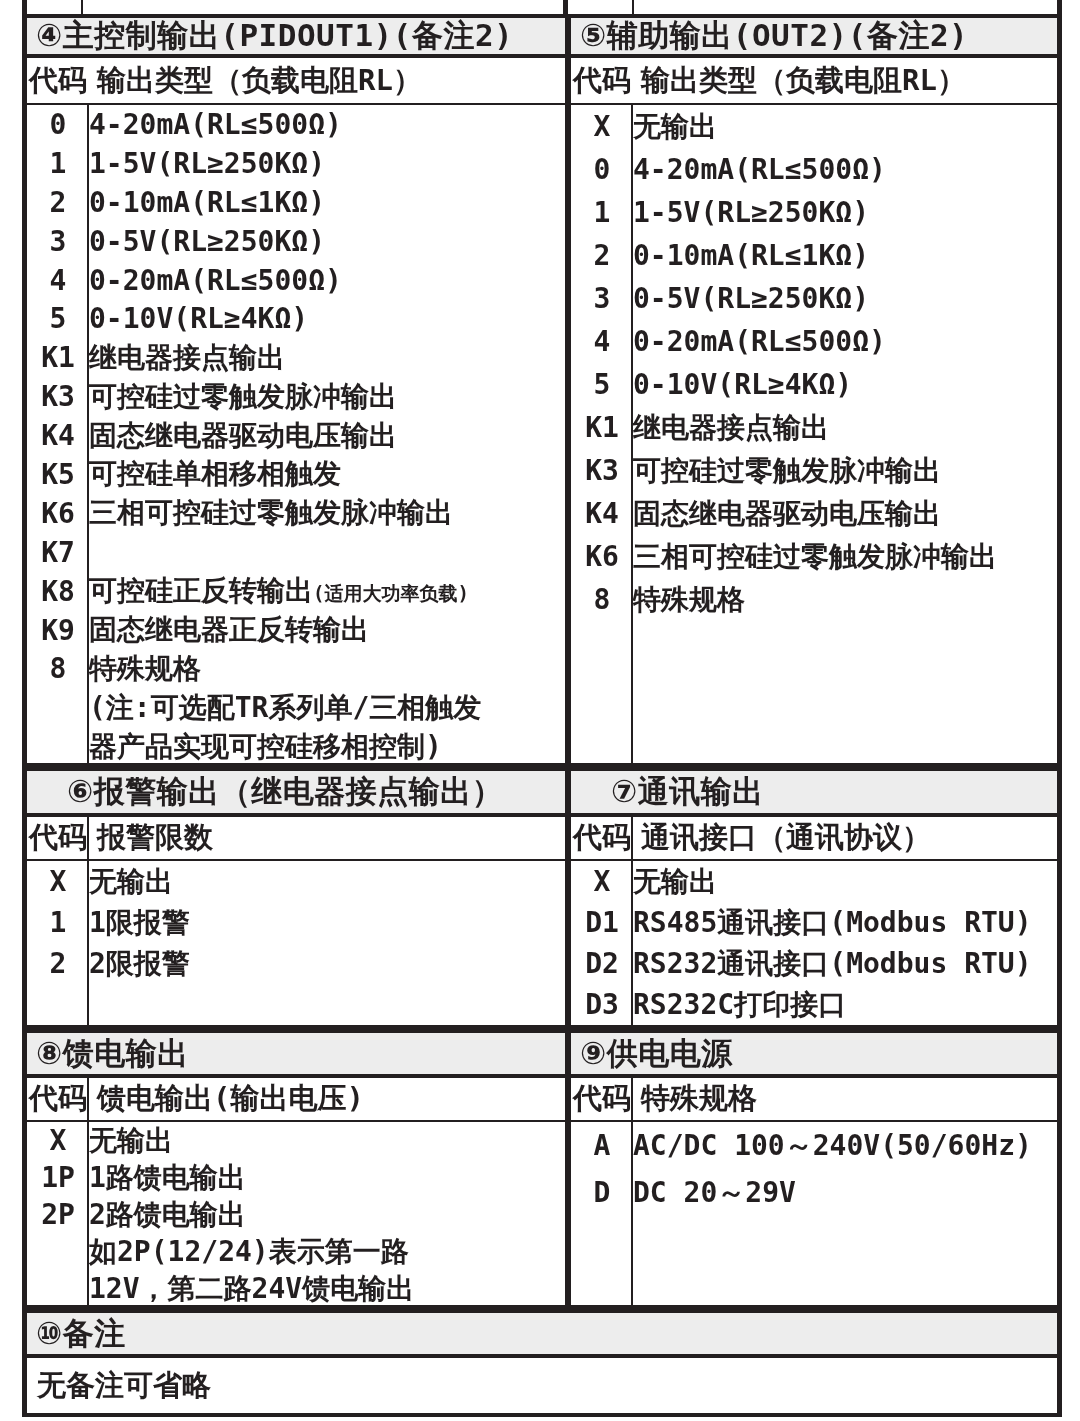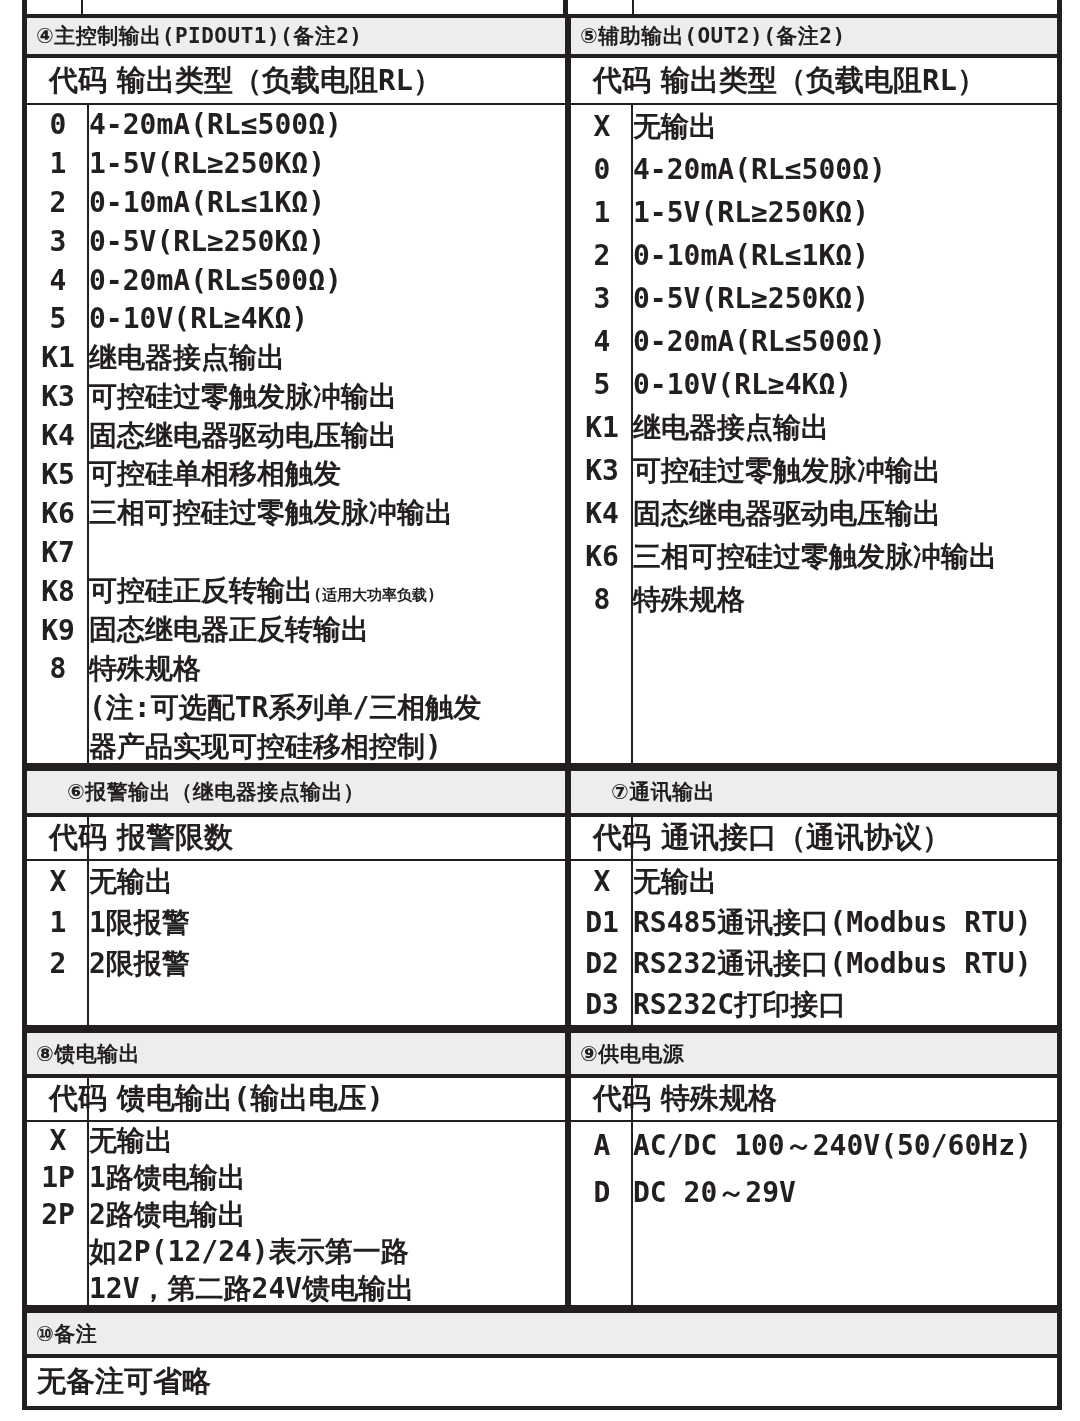--- a/index.html
+++ b/index.html
@@ -17,35 +17,35 @@
 
   .pair { display:grid; grid-template-columns:546px 494px; }
   .sec { border-left:5px solid #231f20; border-right:5px solid #231f20; display:flex; flex-direction:column; }
   .sec.left  { border-right-width:3px; }
   .sec.right { border-left-width:3px; }
   .sec.full  { }
 
   .band {
     background:#ededed; border-top:4px solid #231f20; border-bottom:4px solid #231f20;
     display:flex; align-items:center; padding-left:9px;
-    font-size:21px; letter-spacing:0.5px; white-space:nowrap; overflow:hidden;
+    font-size:31px; letter-spacing:0.5px; white-space:nowrap; overflow:hidden;
   }
   .p1 .band { height:44px; }
   .p2 .band { height:50px;padding-left:40px; }
   .p3 .band { height:49px; }
   .p4 .band { height:49px; }
 
   .hdr {
     position:relative; display:flex; align-items:center;
     border-bottom:2px solid #231f20; font-size:29px; white-space:nowrap; overflow:hidden;
   }
   .p1 .hdr { height:47px; }
   .p2 .hdr { height:44px; }
   .p3 .hdr { height:44px; }
-  .hcode { width:62px; text-align:center; flex:0 0 auto;margin-left:20px; }
+  .hcode { width:62px; text-align:center; flex:0 0 auto; }
   .hdesc { padding-left:8px; }
   .sec.divided .hdr::after {
     content:''; position:absolute; left:60px; top:0; bottom:0; width:2px; background:#231f20;
   }
 
   .body { position:relative; border-bottom:4px solid #231f20; overflow:hidden; }
   .body::before {
     content:''; position:absolute; left:60px; top:0; bottom:0; width:2px; background:#231f20;
   }
   .p1 .body { height:662px; }
@@ -53,25 +53,25 @@
   .p3 .body { height:187px; }
 
   .row { display:flex; align-items:center; white-space:nowrap; }
   .b4 .row { height:38.9px; }
   .b5 .row { height:43px; }
   .b6 .row, .b7 .row { height:41px; }
   .b8 .row { height:37px; }
   .b9 .row { height:47px; }
   .code { width:62px; text-align:center; flex:0 0 auto; font-size:28px; }
   .desc { font-size:28px; overflow:hidden; }
-  .small { font-size:15px; }
+  .small { font-size:19px; }
 
   .note-row {
     display:flex; align-items:center; padding-left:10px;
-    font-size:29px; height:52px; border-bottom:4px solid #231f20;
+    font-size:29px; height:59px; border-bottom:4px solid #231f20;
   }
 </style>
 </head>
 <body>
 
 <div class="remnant">
   <div class="stub" style="left:22px;width:5px;"></div>
   <div class="stub" style="left:81px;width:2px;"></div>
   <div class="stub" style="left:563px;width:5px;"></div>
   <div class="stub" style="left:632px;width:2px;"></div>

